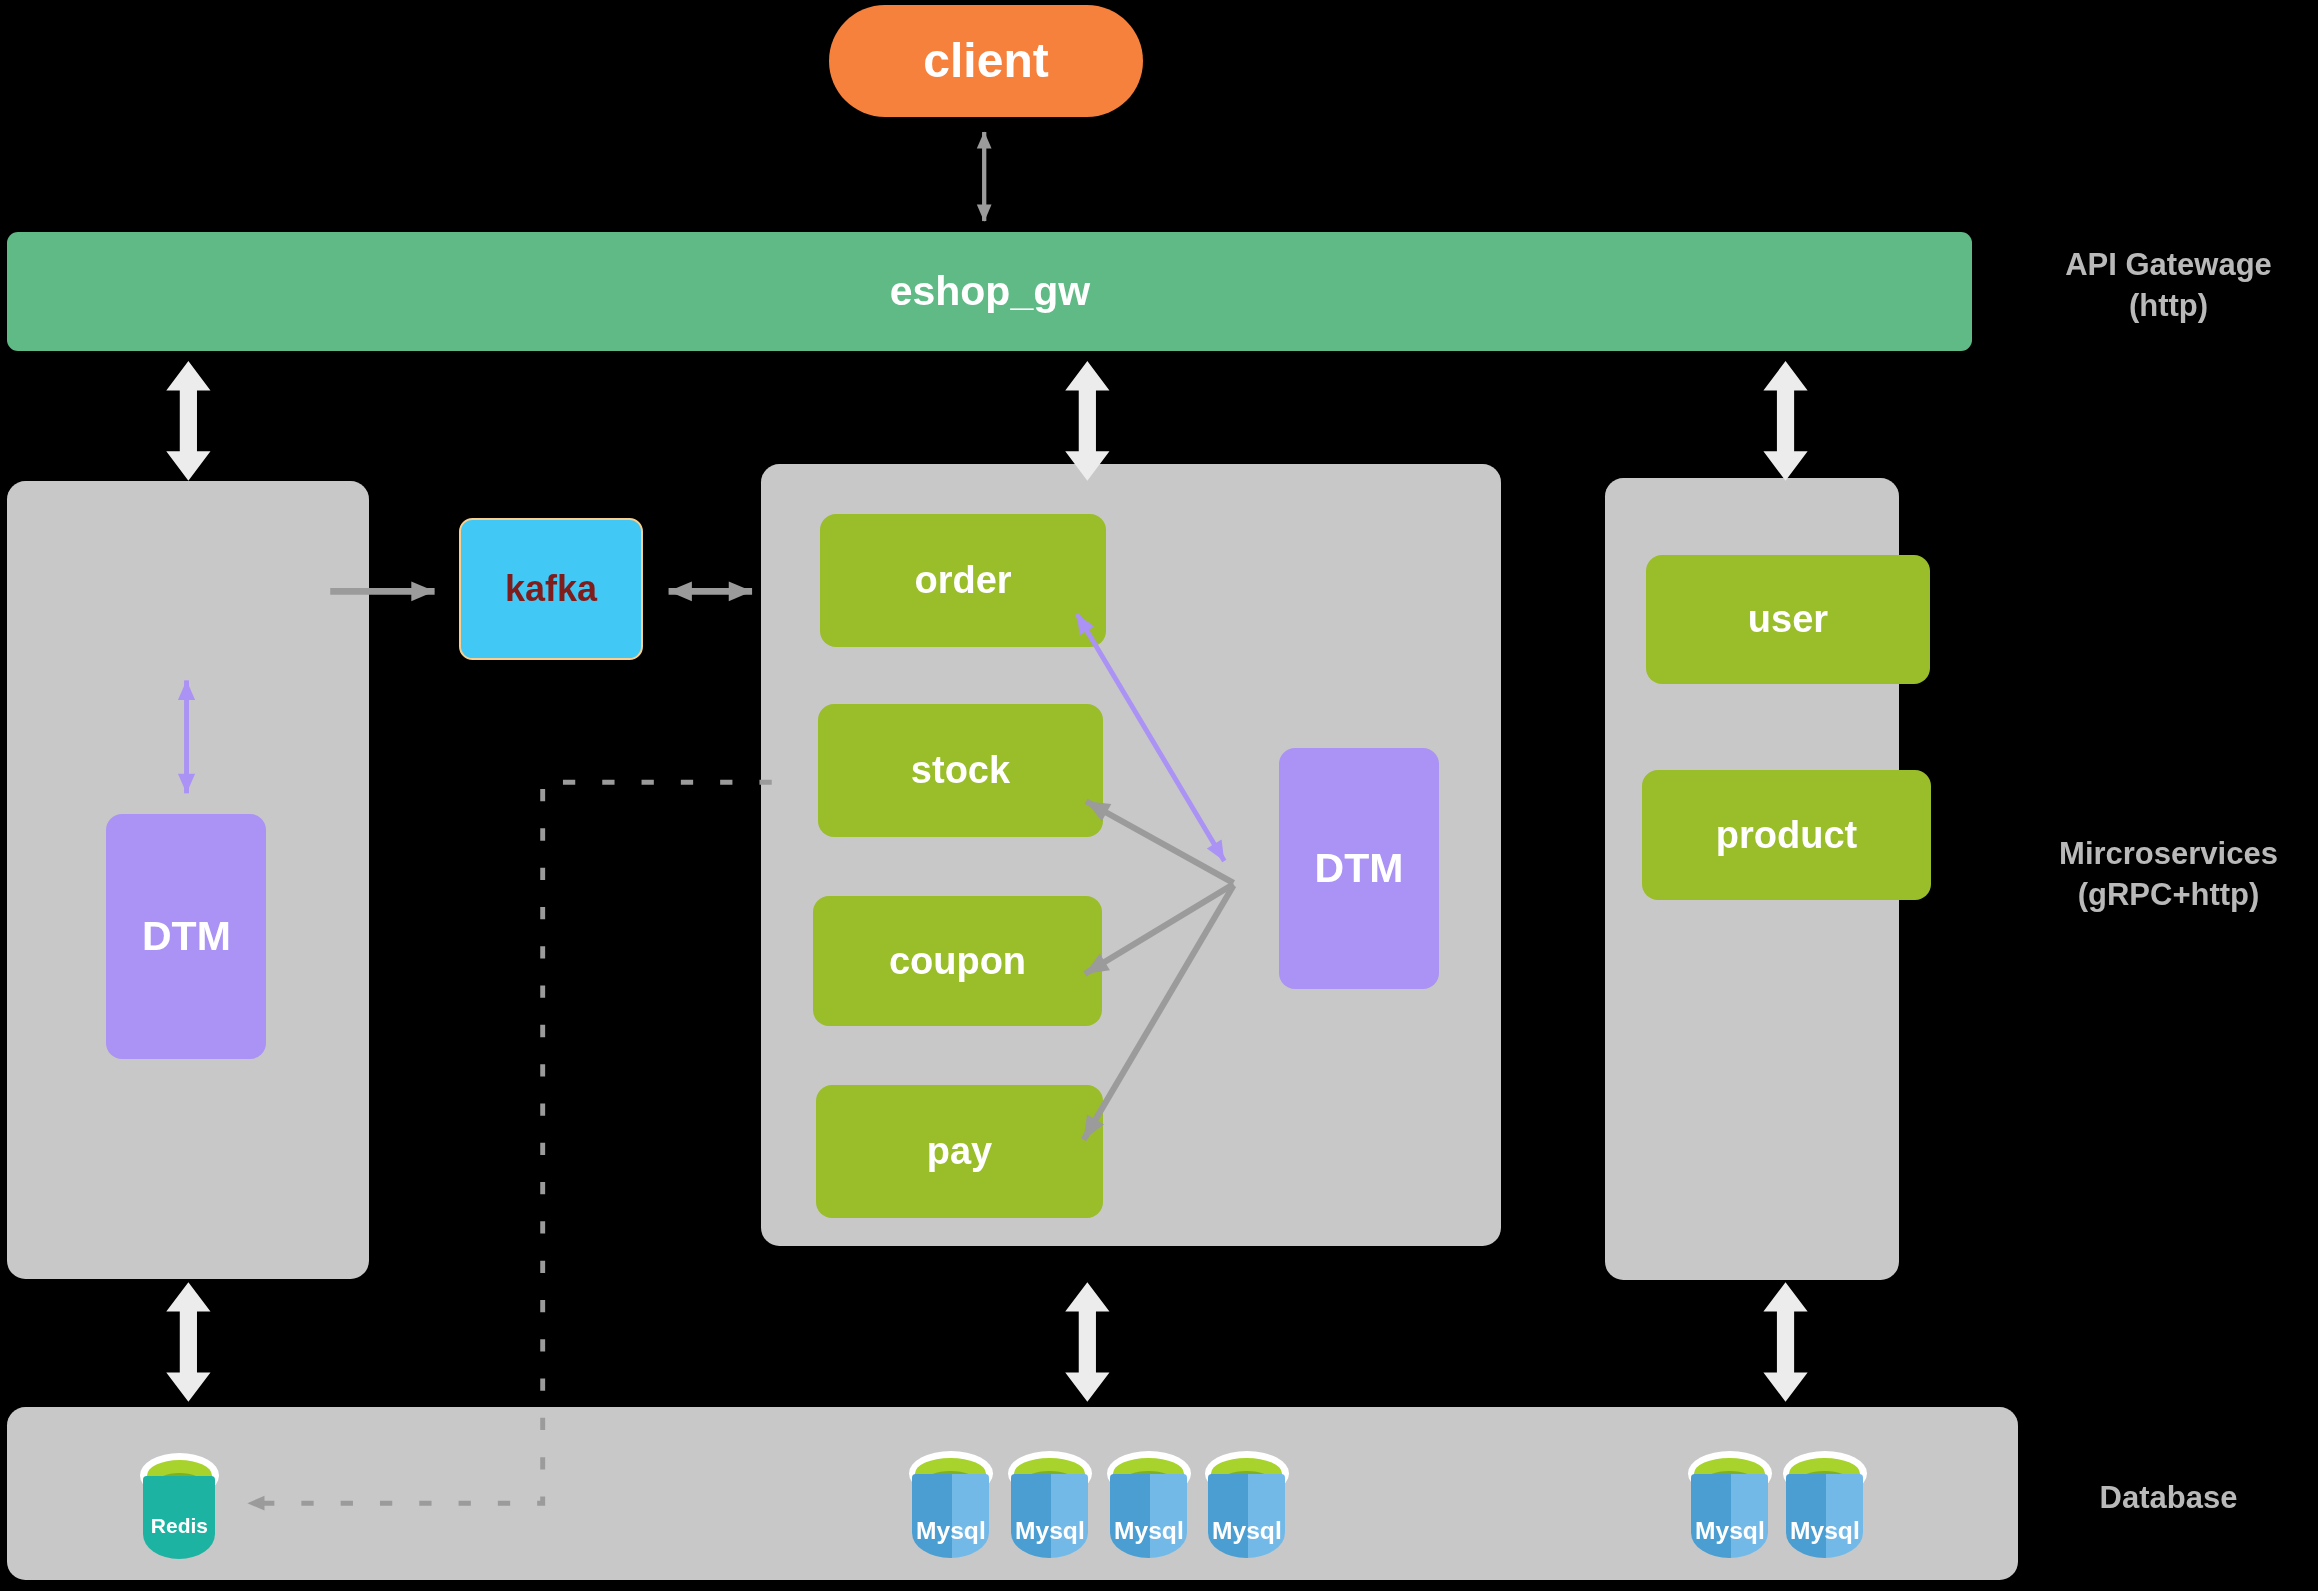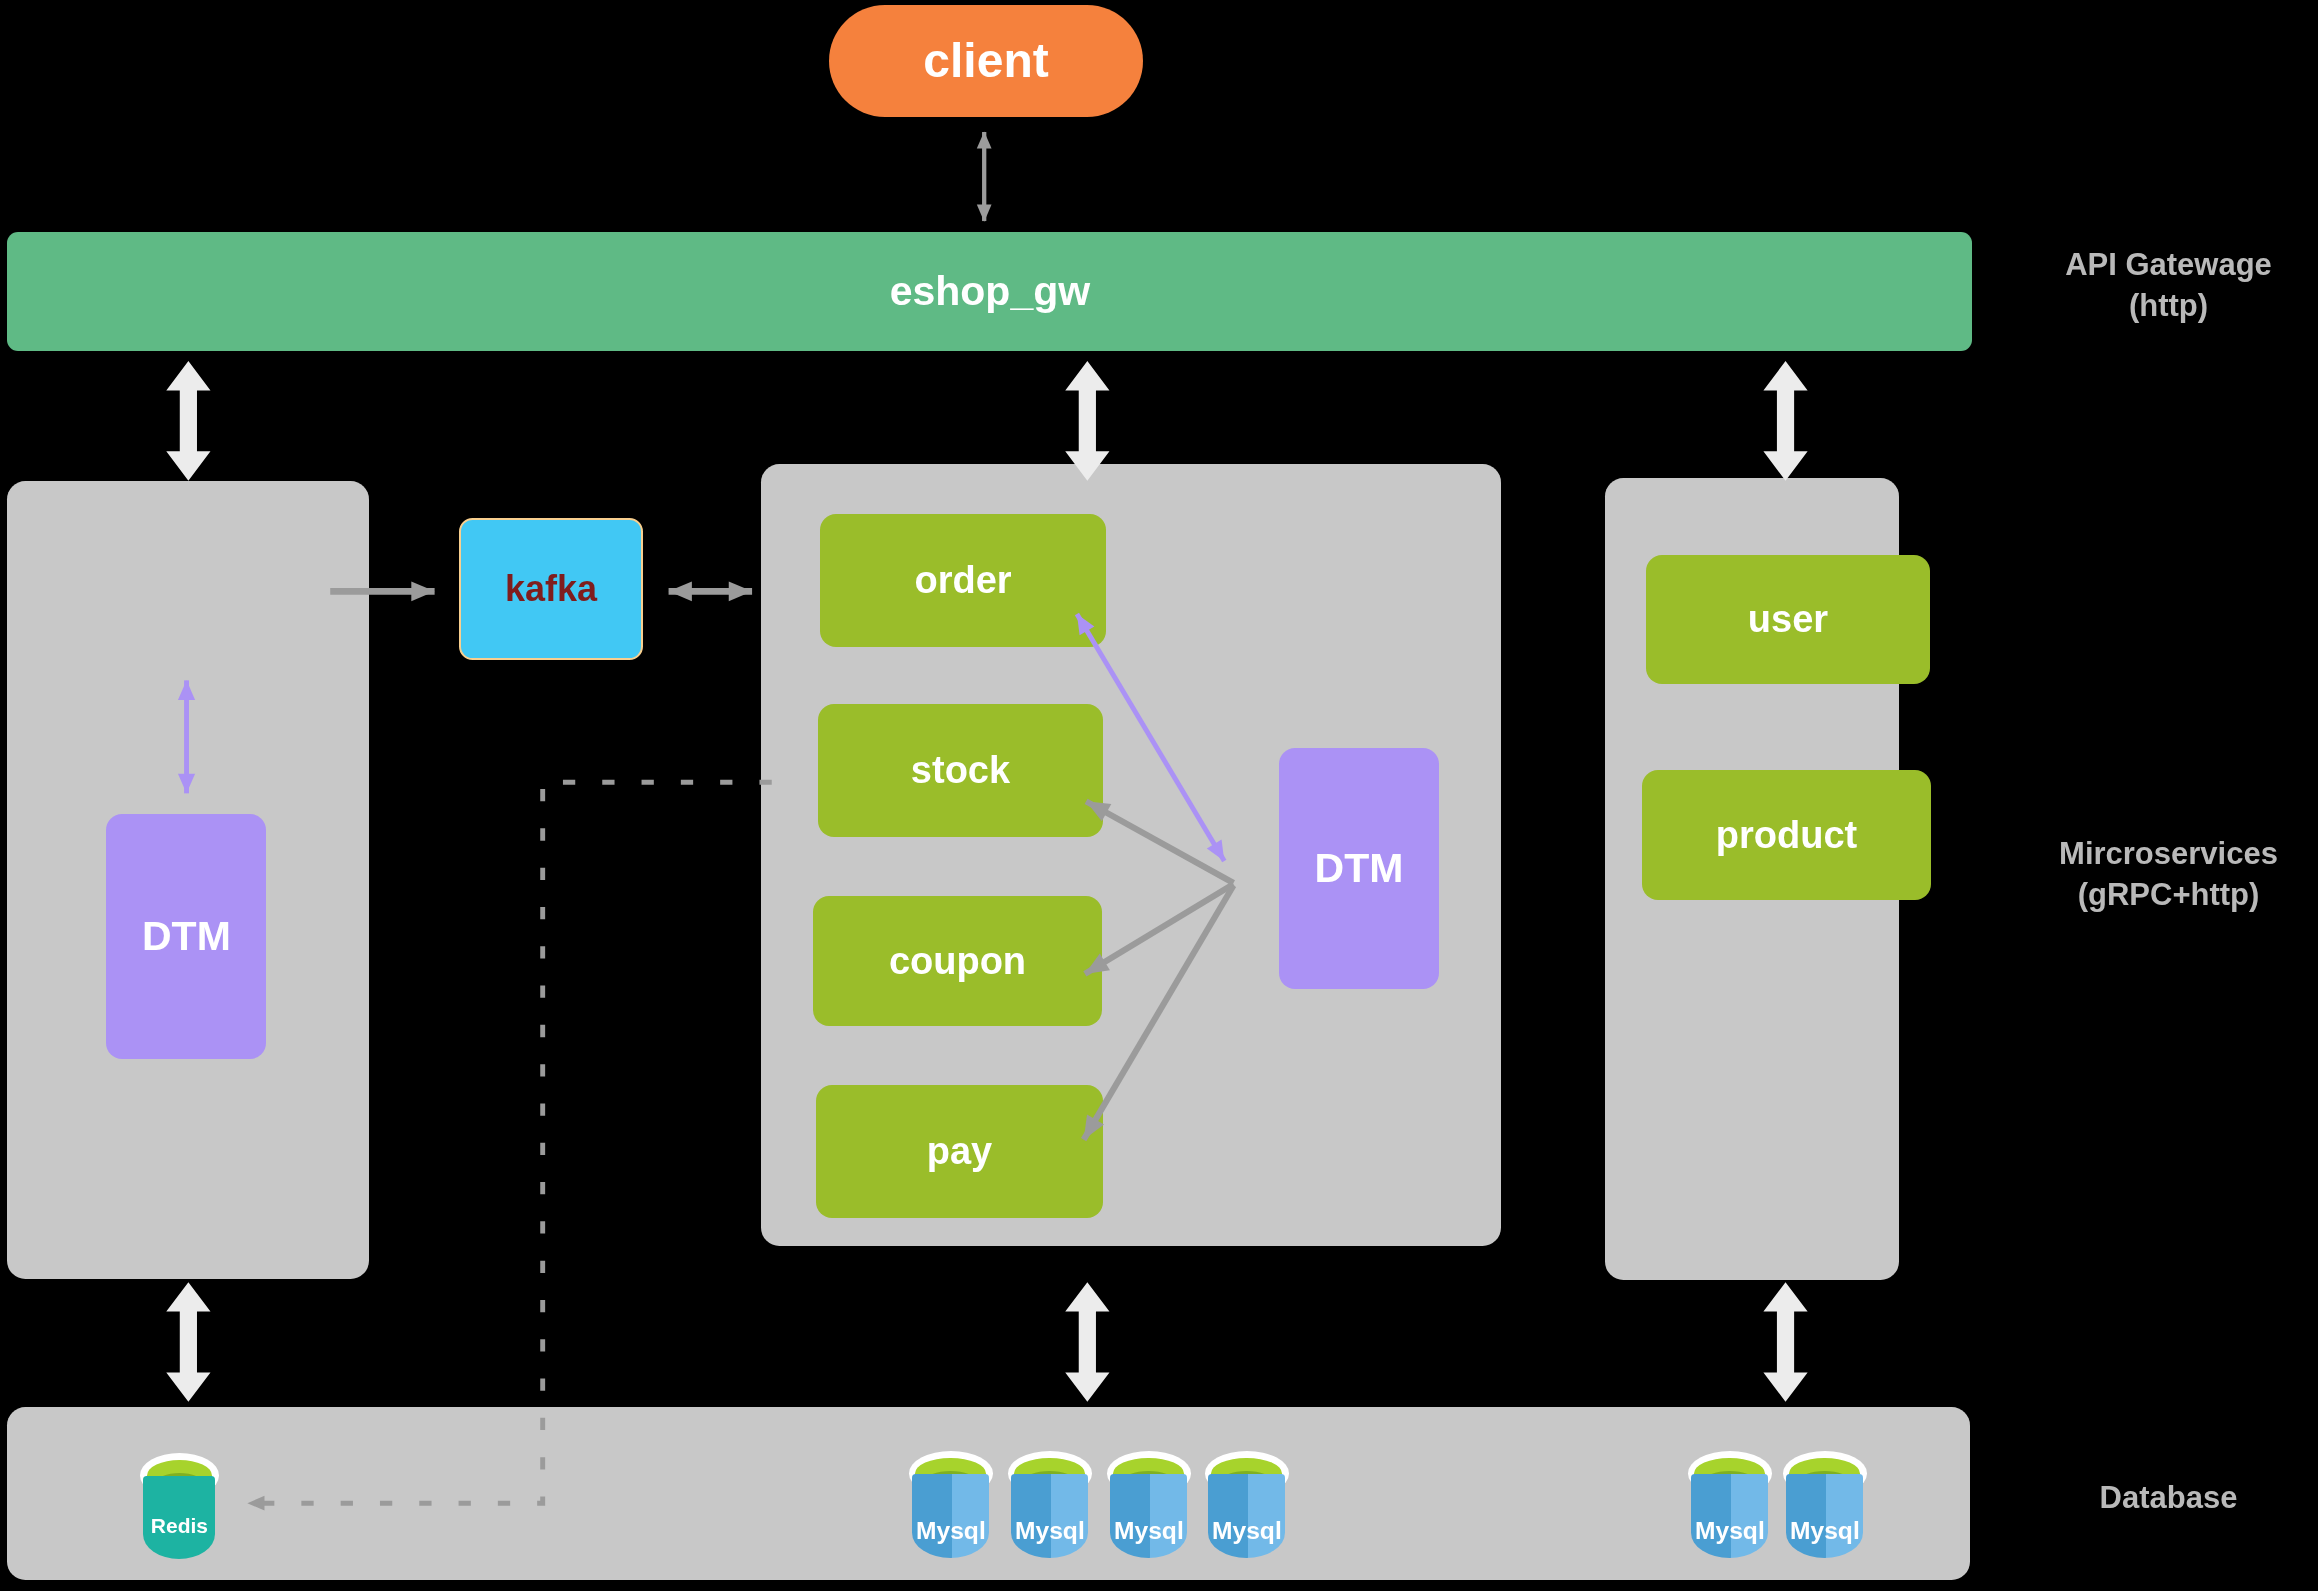--- a/index.html
+++ b/index.html
@@ -87,21 +87,21 @@
 
   <div class="panel" style="left:1605px;top:478px;width:294px;height:802px;">
     <div class="node" style="left:41px;top:77px;width:284px;height:129px;">
       <span>user</span>
     </div>
     <div class="node" style="left:37px;top:247px;width:289px;height:130px;margin-top:45px;">
       <span>product</span>
     </div>
   </div>
 
-  <div class="panel" style="left:7.4px;top:1407px;width:1963px;height:173px;">
+  <div class="panel" style="left:7.4px;top:1407px;width:1963px;height:173px;padding-left:48px;">
     <div class="cyl redis" style="left:136px;top:46px;width:72px;height:106px;">
       <div class="top">
         <div class="top-inner">
           <div class="top-dark"></div>
         </div>
       </div>
       <div class="body"></div>
       <div class="label">Redis</div>
     </div>
 

